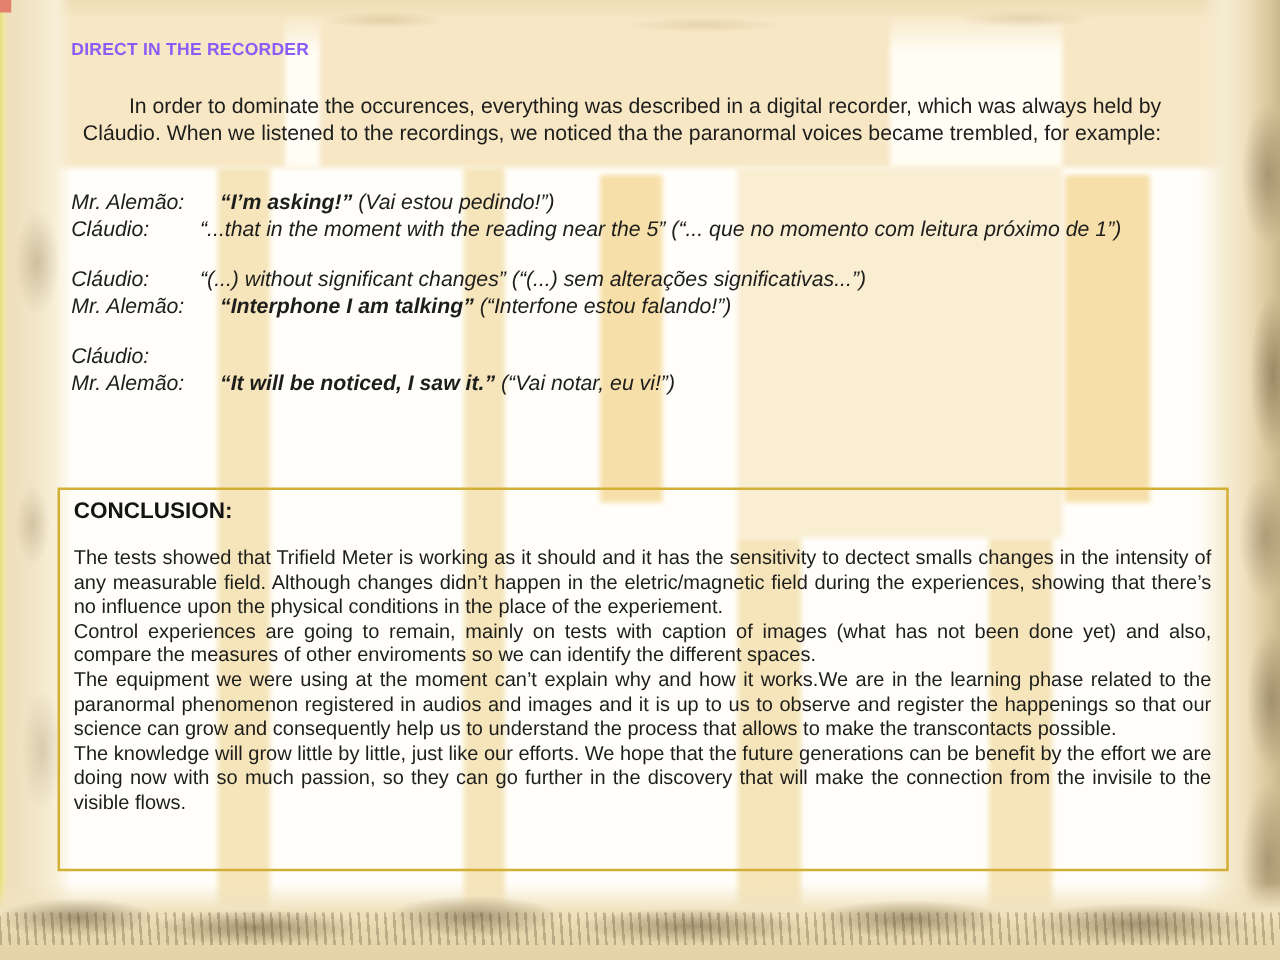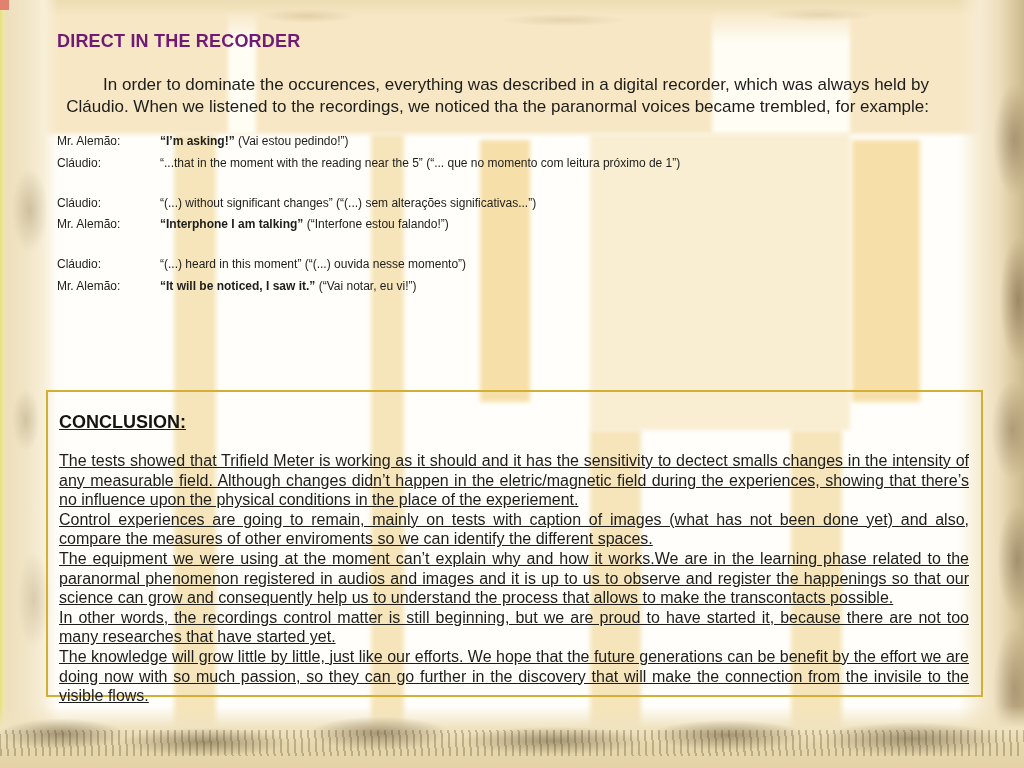--- a/index.html
+++ b/index.html
@@ -75,44 +75,43 @@
   .corner-chip {
     position: absolute; z-index: 3;
     left: 0; top: 0; width: 9px; height: 10px;
     background: #e2826e;
   }
 
   
   .content { position: absolute; inset: 0; z-index: 5; }
   .title {
     position: absolute; left: 57px; top: 31px;
-    margin: 0; font-size: 18px; font-weight: bold; letter-spacing: .2px;
-    color: #701a75;
+    margin: 0; font-size: 14px; font-weight: bold; letter-spacing: .2px;
+    color: #8b5cf6;
   }
   .intro {
     position: absolute; left: 57px; top: 74px; width: 872px;
     margin: 0; font-size: 17px; line-height: 22.4px; text-align: right;
   }
   .dialogue {
-    position: absolute; left: 57px; top: 131px; width: 900px;
-    font-size: 12px; line-height: 21.8px; 
+    position: absolute; left: 57px; top: 151px; width: 900px;
+    font-size: 17px; line-height: 21.8px; font-style: italic;
   }
   .dlg-group + .dlg-group { margin-top: 18px; }
   .dlg-line { display: flex; }
   .dlg-speaker { flex: 0 0 103px; }
   .dlg-text { flex: 1 1 auto; white-space: pre-wrap; }
-  .q-bold { font-weight: bold; }
+  .q-bold { font-weight: bold; margin-left: 16px; }
 
   .conclusion-box {
     position: absolute; left: 46px; top: 390px;
     width: 937px; height: 307px; box-sizing: border-box;
     border: 2px solid #d2af35;
-    padding: 20px 12px 0 11px;
+    padding: 6px 12px 0 11px;
     background: transparent;
-    text-decoration: underline;
   }
   .conclusion-heading {
     margin: 0 0 18px 0;
     font-size: 18px; font-weight: bold; color: #141412;
   }
   .conclusion-box p {
     margin: 0;
     font-size: 16px; line-height: 19.6px;
     text-align: justify;
   }
@@ -165,33 +164,31 @@
         </div>
         <div class="dlg-line">
           <span class="dlg-speaker">Mr. Alemão:</span>
           <span class="dlg-text"><span class="q-bold">“Interphone I am talking”</span><span> (“Interfone estou falando!”)</span></span>
         </div>
       </div>
 
       <div class="dlg-group">
         <div class="dlg-line">
           <span class="dlg-speaker">Cláudio:</span>
-          <span class="dlg-text"><span>“(...) heard in this moment”</span><span> (“(...) ouvida nesse momento”)</span></span>
         </div>
         <div class="dlg-line">
           <span class="dlg-speaker">Mr. Alemão:</span>
           <span class="dlg-text"><span class="q-bold">“It will be noticed, I saw it.”</span><span> (“Vai notar, eu vi!”)</span></span>
         </div>
       </div>
 
     </div>
 
     <div class="conclusion-box">
       <h2 class="conclusion-heading">CONCLUSION:</h2>
       <p>The tests showed that Trifield Meter is working as it should and it has the sensitivity to dectect smalls changes in the intensity of any measurable field. Although changes didn’t happen in the eletric/magnetic field during the experiences, showing that there’s no influence upon the physical conditions in the place of the experiement.</p>
       <p>Control experiences are going to remain, mainly on tests with caption of images (what has not been done yet) and also, compare the measures of other enviroments so we can identify the different spaces.</p>
       <p>The equipment we were using at the moment can’t explain why and how it works.We are in the learning phase related to the paranormal phenomenon registered in audios and images and it is up to us to observe and register the happenings so that our science can grow and consequently help us to understand the process that allows to make the transcontacts possible.</p>
-      <p>In other words, the recordings control matter is still beginning, but we are proud to have started it, because there are not too many researches that have started yet.</p>
       <p>The knowledge will grow little by little, just like our efforts. We hope that the future generations can be benefit by the effort we are doing now with so much passion, so they can go further in the discovery that will make the connection from the invisile to the visible flows.</p>
     </div>
 
   </div>
 </div>
 
 </body></html>

